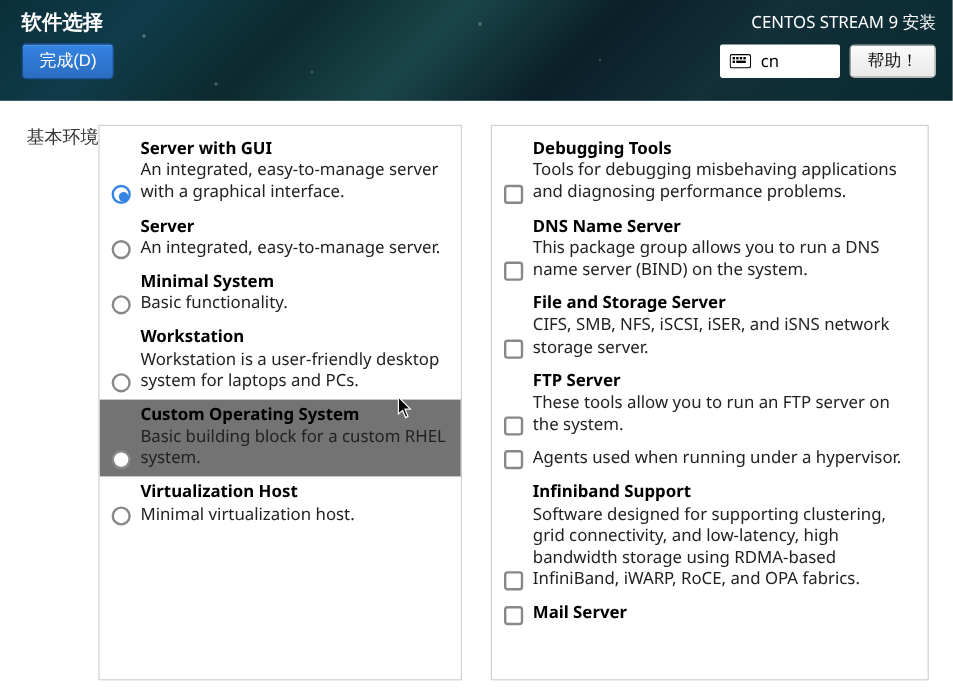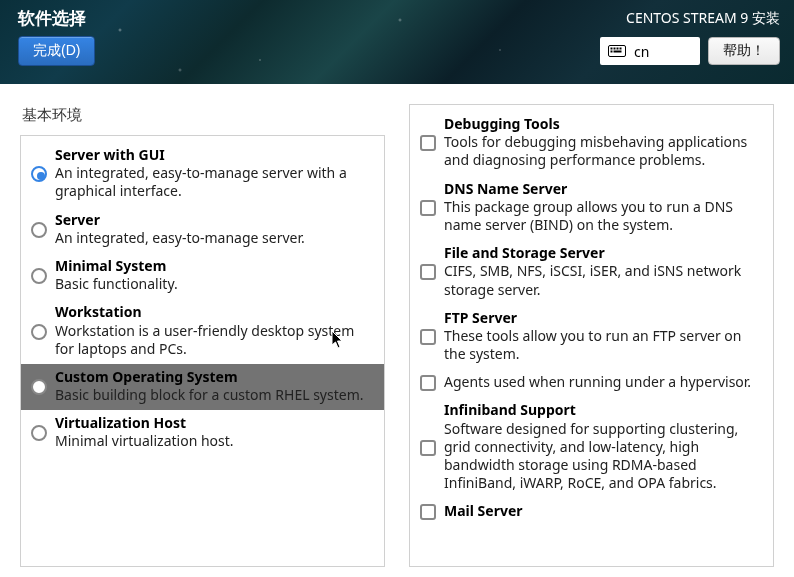--- a/index.html
+++ b/index.html
@@ -54,28 +54,28 @@
   background: linear-gradient(#fafafa, #e9e9e9);
   color: #111; border: 1px solid #b6b6b6;
   padding: 4px 14px; font-size: 14px;
   border-radius: 4px; cursor: pointer;
 }
 .content {
   display: flex; gap: 24px;
   padding: 20px 20px 10px;
   height: calc(577px - 84px);
 }
-.col { flex: 1; display: flex; flex-direction: column; }
+.col { flex: 1; display: flex; flex-direction: row; }
 .section-title { font-size: 15px; color: #333; margin-bottom: 10px; padding-left: 2px; }
 .panel {
   border: 1px solid #d0d0d0;
   flex: 1; overflow-y: auto;
   padding: 6px 0;
 }
-.item { display: flex; align-items: center; gap: 8px; padding: 4px 10px 6px; cursor: default; }
+.item { display: flex; align-items: flex-end; gap: 8px; padding: 4px 10px 6px; cursor: default; }
 .item.highlight { background: #737373; }
 .ctrl { flex-shrink: 0; width: 18px; height: 18px; margin-top: 2px; position: relative; }
 .radio {
   border: 2px solid #888; border-radius: 50%;
   width: 16px; height: 16px; background: #fff;
 }
 .radio.selected { border-color: #3584e4; }
 .radio.selected::after {
   content: ""; position: absolute; top: 4px; left: 4px;
   width: 8px; height: 8px; background: #3584e4; border-radius: 50%;

